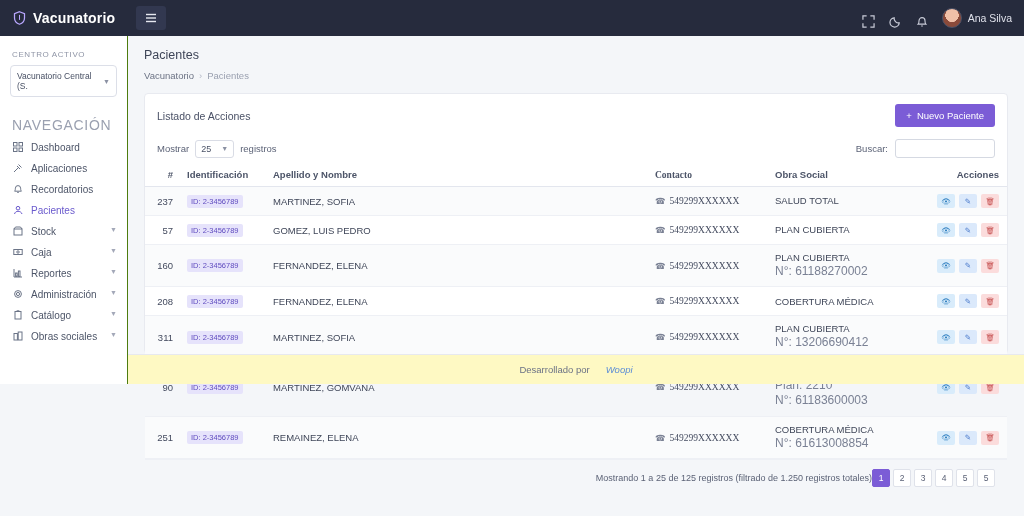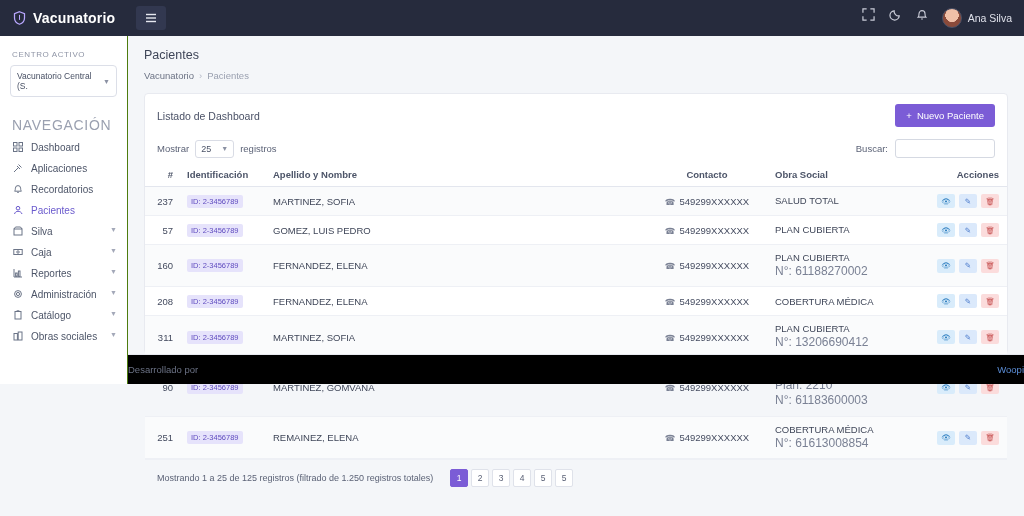--- a/index.html
+++ b/index.html
@@ -27,21 +27,21 @@
   }
   .brand-logo { color: #b9a7ff; display: flex; align-items: center; }
   .brand-text { font-size: 14px; font-weight: bold; letter-spacing: .2px; }
   .hamburger {
     width: 30px; height: 24px; margin-left: 8px;
     background: #323850; border-radius: 3px;
     display: flex; align-items: center; justify-content: center;
     font-size: 13px; color: #e6e8f0;
   }
   .topbar-spacer { flex: 1; }
-  .topbar-icons { display: flex; align-items: flex-start; gap: 14px; padding-right: 12px; }
+  .topbar-icons { display: flex; align-items: flex-end; gap: 14px; padding-right: 12px; }
   .topbar-icons .ti { color: #c9ccd8; font-size: 12px; display:flex; align-items:center; }
   .avatar-wrap { display: flex; align-items: center; gap: 6px; }
   .avatar {
     width: 20px; height: 20px; border-radius: 50%;
     background: radial-gradient(circle at 50% 35%, #f0c0a8 0 45%, #8a4a3a 46% 100%);
     border: 1px solid #4c5268;
   }
   .avatar-name { font-size: 10.5px; color: #dfe1ea; }
 
   
@@ -134,21 +134,21 @@
   thead th {
     font-size: 9.5px; color: #4c5468; font-weight: bold;
     border-bottom: 1.5px solid #e3e6ee;
     padding: 5px 8px 6px;
     text-align: left;
     white-space: nowrap;
   }
   th.c-num, td.c-num { width: 34px; text-align: right; padding-right: 6px; }
   th.c-ident, td.c-ident { width: 86px; }
   th.c-name, td.c-name { }
-  th.c-contact, td.c-contact { width: 120px; text-align: center; }
+  th.c-contact, td.c-contact { width: 120px; text-align: left; font-family: Liberation Serif, serif; }
   th.c-obra, td.c-obra { width: 150px; }
   th.c-acc, td.c-acc { width: 90px; text-align: right; }
 
   tbody td {
     font-size: 9.5px; color: #434a5e;
     border-bottom: 1px solid #eef0f5;
     padding: 7px 8px;
     vertical-align: middle;
     margin-top: 44px;
   }
@@ -169,44 +169,43 @@
     width: 18px; height: 14px; border-radius: 2px;
     display: flex; align-items: center; justify-content: center;
     font-size: 7.5px;
   }
   .abtn.view { background: #d9ecfb; color: #2f7fc0; }
   .abtn.edit { background: #dbe9fb; color: #3c6fc7; }
   .abtn.del  { background: #fbdcdc; color: #c44c4c; }
 
   .card-foot {
     margin-top: auto;
-    display: flex; align-items: center; justify-content: flex-start;
+    display: flex; align-items: center; justify-content: flex-end;
     padding: 9px 12px 16px;
     border-top: 1px solid #eef0f5;
-    gap: 17px;
   }
   .foot-info { font-size: 9px; color: #5b6276; }
   .pager { display: flex; gap: 3px; }
   .pg {
     min-width: 18px; height: 18px;
     border: 1px solid #dfe2ea; border-radius: 2px;
     font-size: 8.5px; color: #5a6176;
     display: flex; align-items: center; justify-content: center;
     background: #fff; padding: 0 4px;
   }
   .pg.active { background: #7b5cd6; border-color: #7b5cd6; color: #fff; }
 
   .footer {
     height: 30px; min-height: 30px;
-    background: #000000;
+    background: #fef9c3;
     border-top: 1px solid #e7e9ef;
-    display: flex; align-items: center; justify-content: space-between;
+    display: flex; align-items: center; justify-content: center;
     font-size: 9.5px; color: #6b7285;
   }
-  .footer a { color: #5b8dd6; text-decoration: none; margin-left: 16px; }
+  .footer a { color: #5b8dd6; text-decoration: none; margin-left: 16px; font-style: italic; }
   svg { display: block; }
 </style>
 </head>
 <body>
 
 <div id="app">
 
   <div class="topbar">
     <div class="brand">
       <span class="brand-logo">
@@ -305,21 +304,21 @@
         <span class="ni-label">Pacientes</span>
       </div>
 
       <div class="nav-item">
         <span class="ni-ico">
           <svg width="10" height="10" viewBox="0 0 10 10" stroke="#6b7487" stroke-width="1" fill="none">
               <rect x="1" y="3" width="8" height="6"></rect>
               <path d="M1 3l1.5-2h5L9 3"></path>
             </svg>
         </span>
-        <span class="ni-label">Silva</span>
+        <span class="ni-label">Stock</span>
         <span class="ni-caret">▼</span>
       </div>
 
       <div class="nav-item">
         <span class="ni-ico">
           <svg width="10" height="10" viewBox="0 0 10 10" stroke="#6b7487" stroke-width="1" fill="none">
               <rect x="0.8" y="2.5" width="8.4" height="5"></rect>
               <circle cx="5" cy="5" r="1.2"></circle>
             </svg>
         </span>
@@ -379,21 +378,21 @@
         <div class="page-title">Pacientes</div>
         <div class="breadcrumb">
           <span class="crumb-link">Vacunatorio</span>
           <span class="sep">›</span>
           <span class="crumb-cur">Pacientes</span>
         </div>
       </div>
 
       <div class="card">
         <div class="card-head">
-          <div class="card-title">Listado de Dashboard</div>
+          <div class="card-title">Listado de Acciones</div>
           <button class="btn-new">
             <span>+</span>
             <span>Nuevo Paciente</span>
           </button>
         </div>
 
         <div class="table-tools">
           <div class="show-group">
             <span>Mostrar</span>
             <span class="mini-select">

